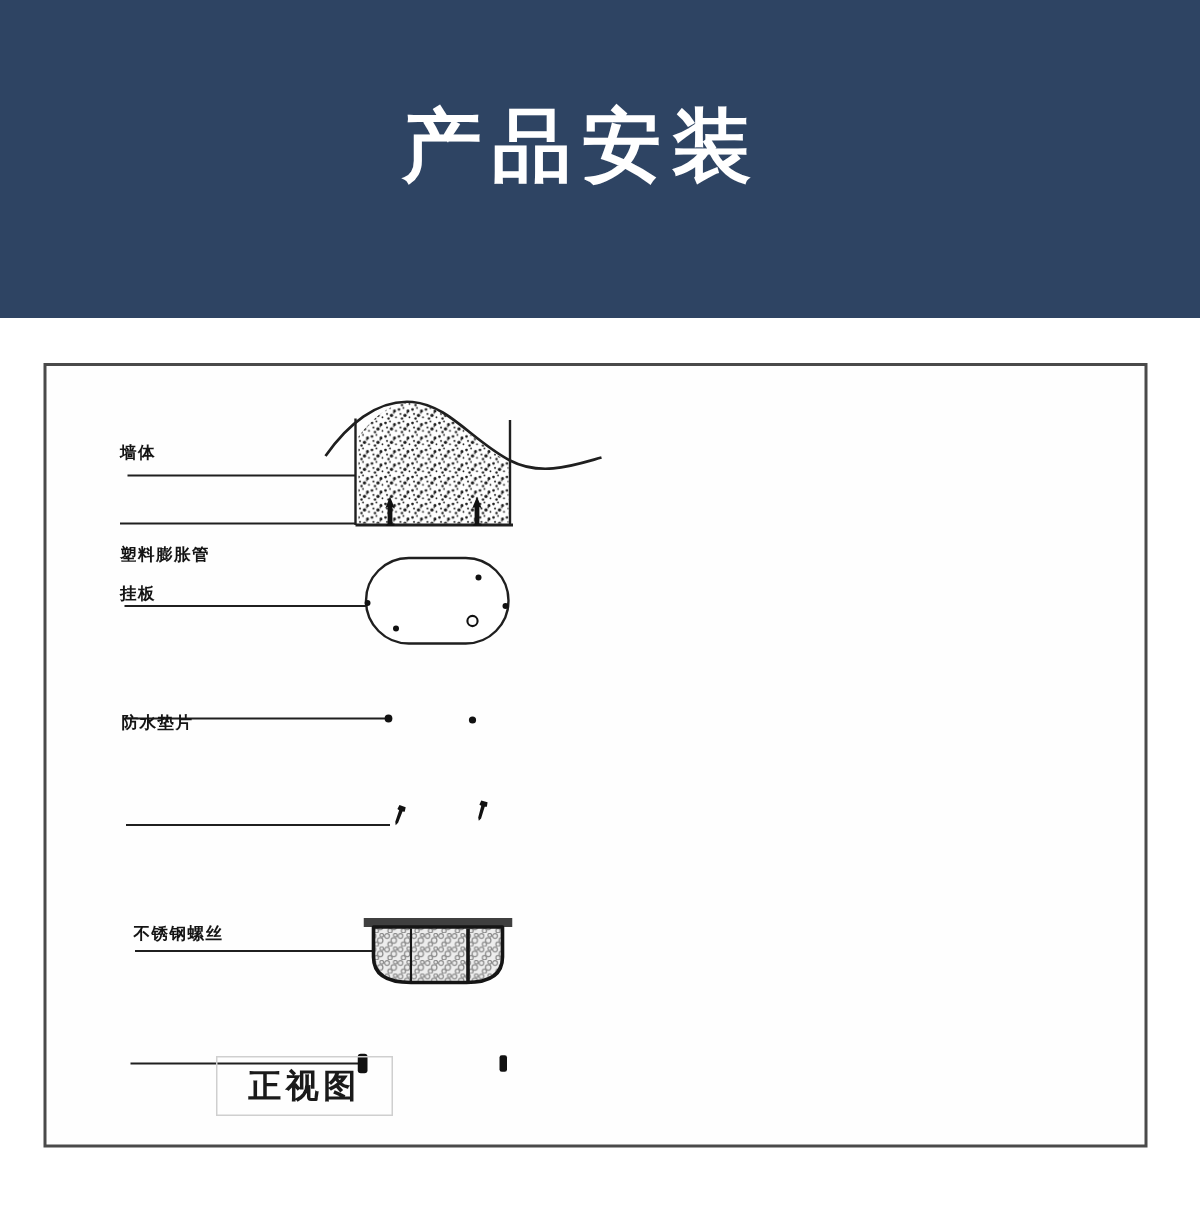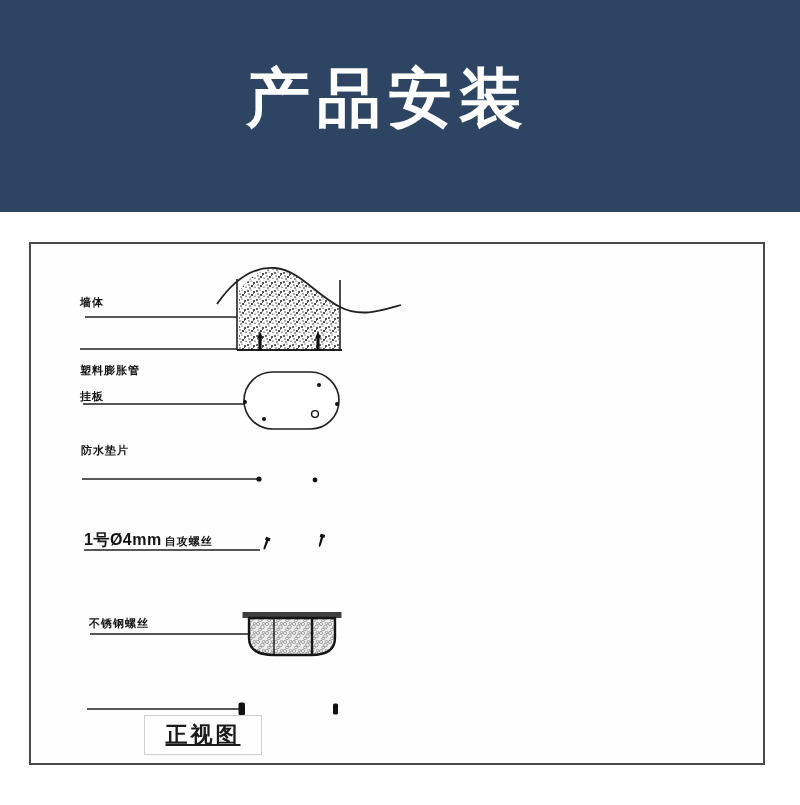--- a/index.html
+++ b/index.html
@@ -6,40 +6,40 @@
   .page {
     position:relative; width:800px; height:805px; background:#ffffff;
     overflow:hidden; font-family:"Liberation Sans", sans-serif;
   }
   
   .banner {
     position:absolute; left:0; top:0; width:800px; height:212px;
     background:#2e4463; display:flex; align-items:center; justify-content:center;
   }
   .banner h1 {
-    margin:0; color:#ffffff; font-size:64px; font-weight:900;
+    margin:0; color:#ffffff; font-size:53px; font-weight:900;
     letter-spacing:7px; transform:translate(-12px,-8px); white-space:nowrap;
   }
   
   .panel {
     position:absolute; left:29px; top:242px; width:720px; height:519px;
     background:#fefefe; border:2px solid #4a4a4a; box-sizing:content-box;padding-left:12px;
   }
   .panel svg { position:absolute; left:0; top:0; }
   .lbl {
     position:absolute; color:#141414; font-weight:700; font-size:11px;
     letter-spacing:1px; white-space:nowrap; line-height:1.2;
   }
   .screwlbl { position:absolute; display:flex; align-items:baseline; white-space:nowrap; color:#141414; }
   .screwlbl .num { font-size:16px; font-weight:700; letter-spacing:0.5px; }
   .screwlbl .cn  { font-size:11px; font-weight:700; letter-spacing:1px; margin-left:3px; }
   .caption-box {
-    position:absolute; left:113px; top:471px; width:116px; height:38px;
+    position:absolute; left:113px; top:460px; width:116px; height:38px;
     border:1px solid #cfcfcf; display:flex; align-items:center; justify-content:center;
-    font-size:22px; font-weight:600; color:#1a1a1a; letter-spacing:3px;text-decoration:underline;
+    font-size:22px; font-weight:600; color:#1a1a1a; letter-spacing:3px;
   }
 </style>
 </head>
 <body>
 
 <div class="page">
 
   <div class="banner">
     <h1>产品安装</h1>
   </div>
@@ -118,26 +118,22 @@
 
       <g fill="#111">
         <rect x="207.5" y="458.5" width="6.5" height="13" rx="2"></rect>
         <rect x="302" y="459.5" width="5" height="11" rx="1.5"></rect>
       </g>
     </svg>
 
     <span class="lbl" style="left:49px; top:52px;">墙体</span>
     <span class="lbl" style="left:49px; top:84px;margin-top:36px;">塑料膨胀管</span>
     <span class="lbl" style="left:49px; top:146px;text-align:center;">挂板</span>
-    <span class="lbl" style="left:50px; top:200px;">防水垫片</span>
+    <span class="lbl" style="left:50px; top:232px;">防水垫片</span>
 
-    <span class="screwlbl" style="left:53px; top:286px;">
-      <span class="num">1号Ø4mm</span>
-      <span class="cn">自攻螺丝</span>
-    </span>
 
     <span class="lbl" style="left:58px; top:373px;">不锈钢螺丝</span>
 
 
     <div class="caption-box">
       <span>正视图</span>
     </div>
 
   </div>
 </div>

